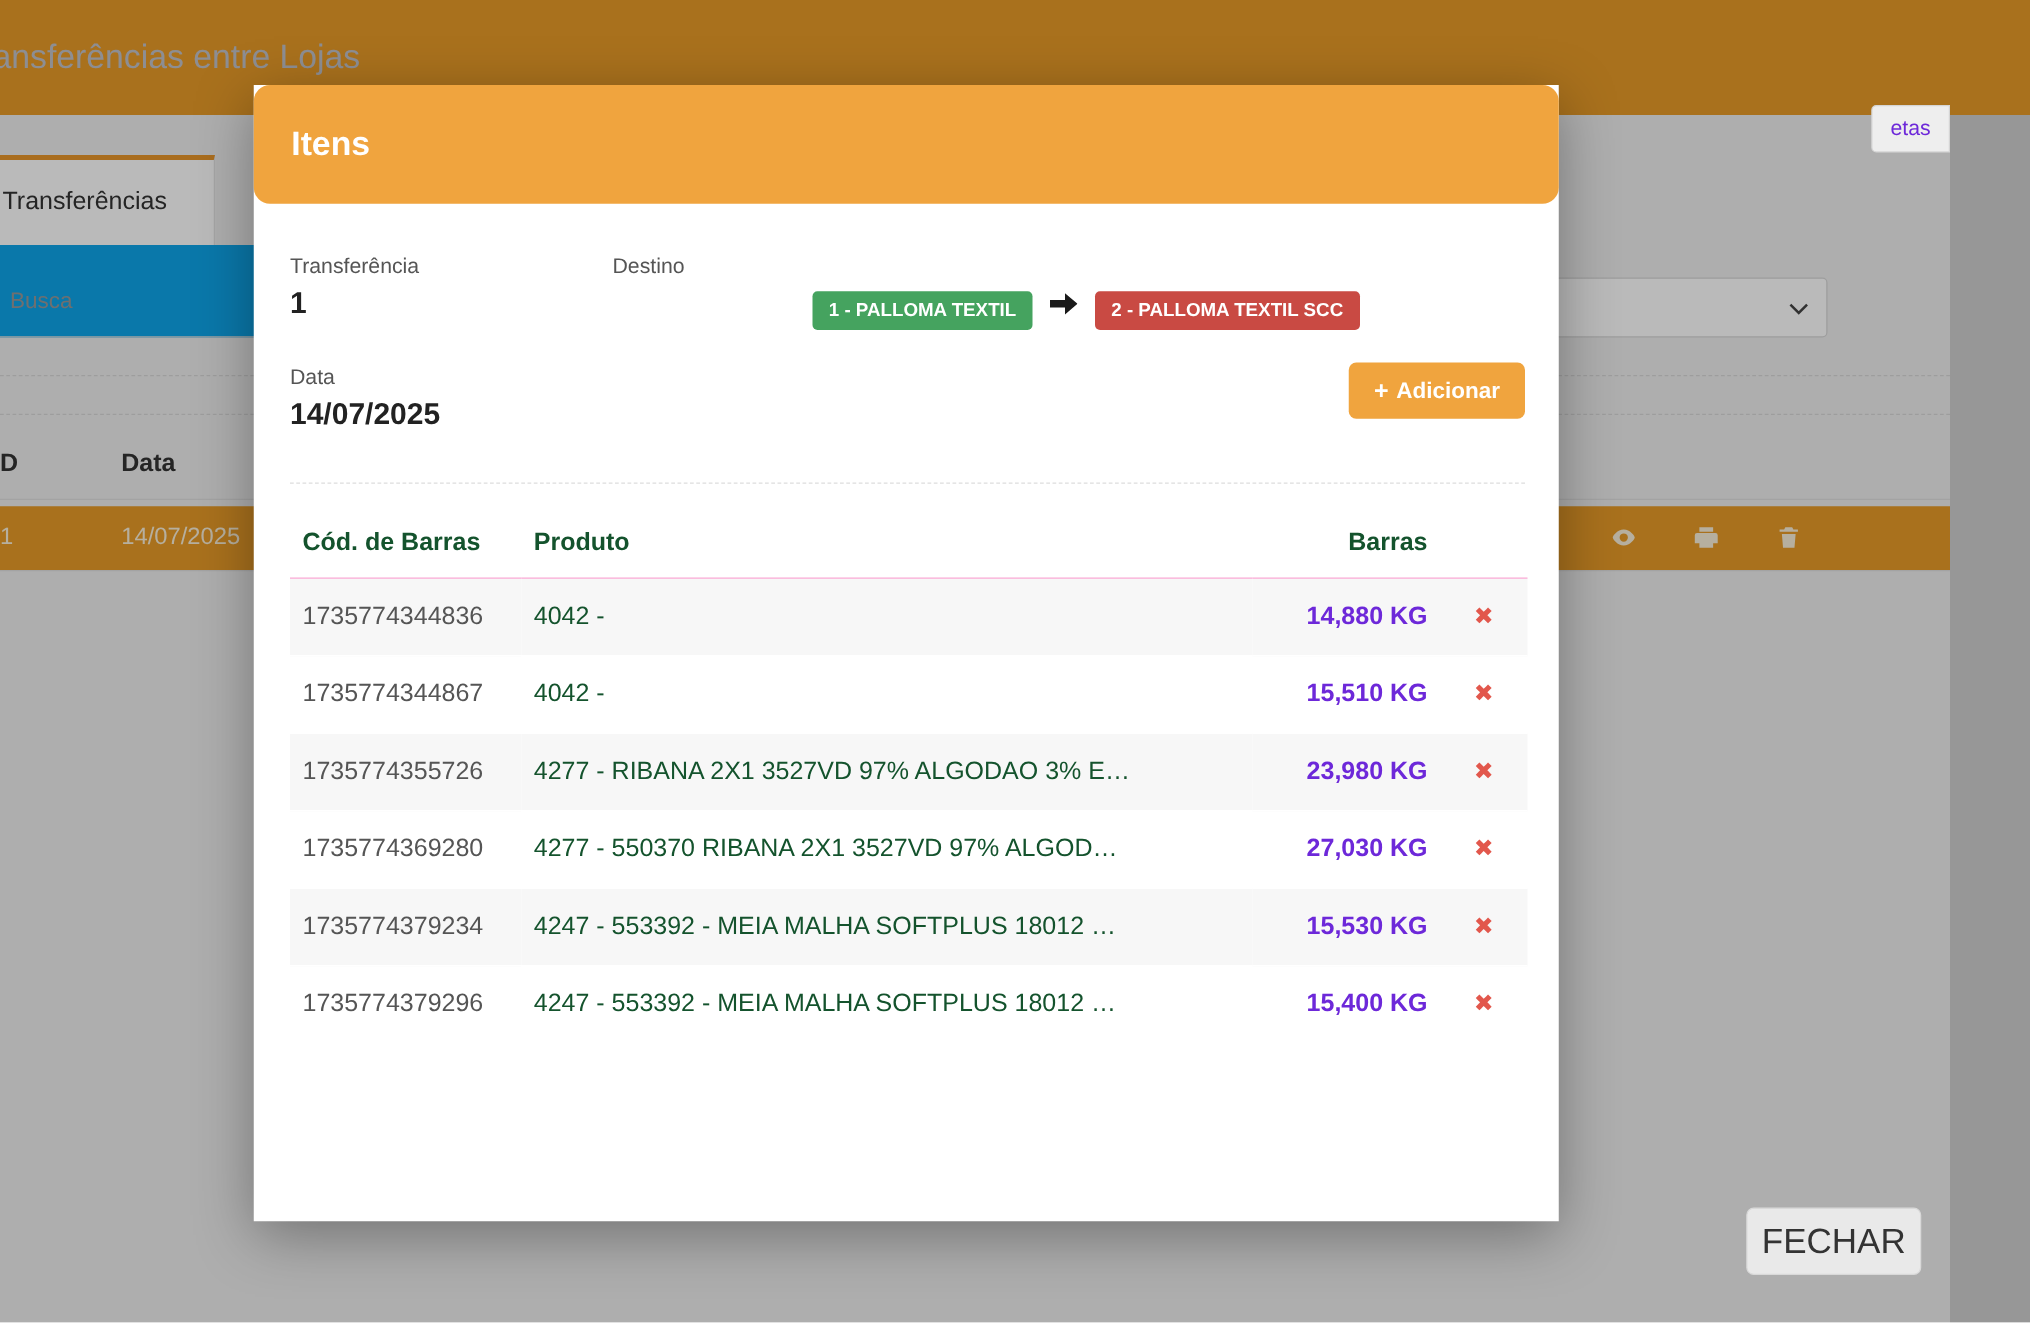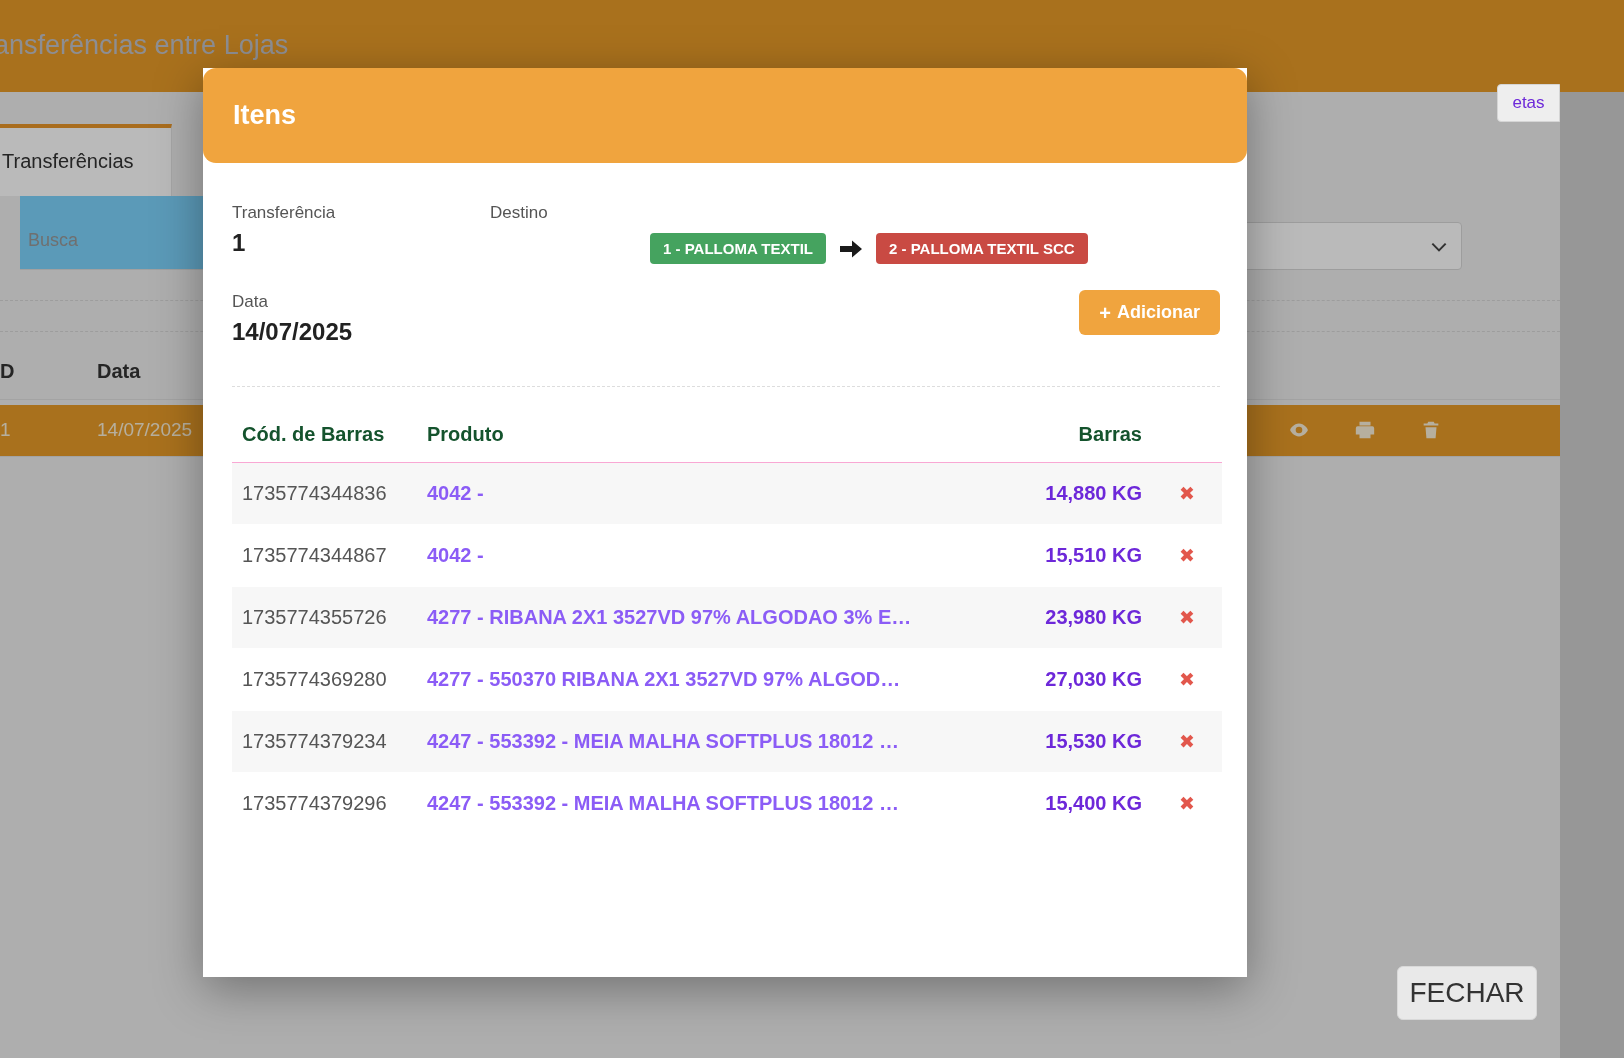--- a/index.html
+++ b/index.html
@@ -12,21 +12,21 @@
 
   .topbar { position:absolute; left:0; top:0; width:1624px; height:92px; background:#e89c28; }
   .topbar h1 { position:absolute; left:-6px; top:30px; font-size:27px; font-weight:400; color:#c2c3ca; }
 
   .right-strip { position:absolute; left:1560px; top:92px; width:64px; height:966px; background:#d0d0d0; }
 
   .tabbar { position:absolute; left:0; top:124px; width:172px; height:72px; background:#ffffff;
     border-top:4px solid #e8962a; border-right:1px solid #e2e2e2; }
   .tabbar .tab-label { display:block; padding:22px 0 0 2px; font-size:20px; color:#333; }
 
-  .left-white { position:absolute; left:0; top:196px; width:210px; height:74px; background:#7dd3fc; border-bottom:1px solid #ddd;margin-left:20px; }
+  .left-white { position:absolute; left:0; top:196px; width:210px; height:74px; background:#0ea5e9; border-bottom:1px solid #ddd; }
   .search-input { position:absolute; left:0px; top:24px; width:200px; height:40px; border:none; outline:none;
     font-size:18px; color:#333; padding-left:8px; background:transparent; }
   .search-input::placeholder { color:#999; }
 
   .select-box { position:absolute; left:1100px; top:222px; width:362px; height:48px; background:#fff;
     border:1px solid #d8d8d8; border-radius:4px; cursor:pointer; }
   .select-box .chev { position:absolute; right:12px; top:14px; }
 
   .dash1 { position:absolute; left:0; top:300px; width:1560px; border-top:1px dashed #d8d8d8; }
   .dash2 { position:absolute; left:0; top:331px; width:1560px; border-top:1px dashed #d8d8d8; }
@@ -63,21 +63,21 @@
     box-shadow:0 12px 45px rgba(0,0,0,.35); }
   .modal-header { height:95px; background:#f0a43e; display:flex; align-items:center; padding:0 30px;border-radius:13px; }
   .modal-title { color:#fff; font-size:27px; font-weight:600; }
 
   .modal-body { position:relative; padding:40px 27px 0 29px; }
   .label { font-size:17px; color:#555; }
   .value { font-size:24px; font-weight:700; color:#222; margin-top:6px; }
 
   .info-row { display:flex; }
   .info-col1 { width:258px; }
-  .badges { display:flex; align-items:center; gap:14px; margin-left:160px; margin-top:10px; }
+  .badges { display:flex; align-items:flex-start; gap:14px; margin-left:160px; margin-top:10px; }
   .badge { font-size:15px; font-weight:700; color:#fff; padding:7px 13px; border-radius:4px; white-space:nowrap; }
   .badge.green { background:#45a35f; }
   .badge.red { background:#c94a43; }
   .arrow-icon { display:flex; align-items:center; }
 
   .data-block { margin-top:28px; }
 
   .adicionar-btn { position:absolute; top:127px; right:27px; background:#f0a43e; border:none; border-radius:6px;
     color:#fff; font-size:18px; font-weight:600; padding:12px 20px; cursor:pointer; display:flex; align-items:center;
     gap:6px; font-family:inherit; }
@@ -87,21 +87,21 @@
 
   table.items { width:990px; margin-top:22px; border-collapse:collapse; font-size:20px; }
   table.items th { text-align:left; padding:14px 10px 16px; color:#14532d; border-bottom:1px solid #f9a8d4; }
   table.items th.medida, table.items td.medida { text-align:right; width:150px; }
   table.items th.barcode { width:185px; }
   table.items th.action, table.items td.action { width:70px; text-align:center; }
   table.items tbody tr:nth-child(odd) { background:#f7f7f7; }
   table.items tbody tr { border-bottom:1px solid #fff; }
   table.items td { padding:19px 10px; }
   td.barcode { color:#555; }
-  td.produto { font-weight:700; color:#8b5cf6; max-width:560px; white-space:nowrap; overflow:hidden; }
+  td.produto { font-weight:400; color:#14532d; max-width:560px; white-space:nowrap; overflow:hidden; }
   td.medida { font-weight:700; color:#6d28d9;margin-top:16px; }
   td.action span { color:#e2574c; font-weight:700; font-size:19px; cursor:pointer; }
 
   .modal-footer { position:absolute; left:0; right:0; bottom:0; height:100px; border-top:1px solid #e6e6e6; }
   .ok-btn { position:absolute; right:23px; top:23px; width:137px; height:53px; background:#f0a43e; border:none;
     border-radius:6px; color:#fff; font-size:20px; font-weight:600; cursor:pointer; font-family:inherit; }
 </style>
 </head>
 <body>
 

